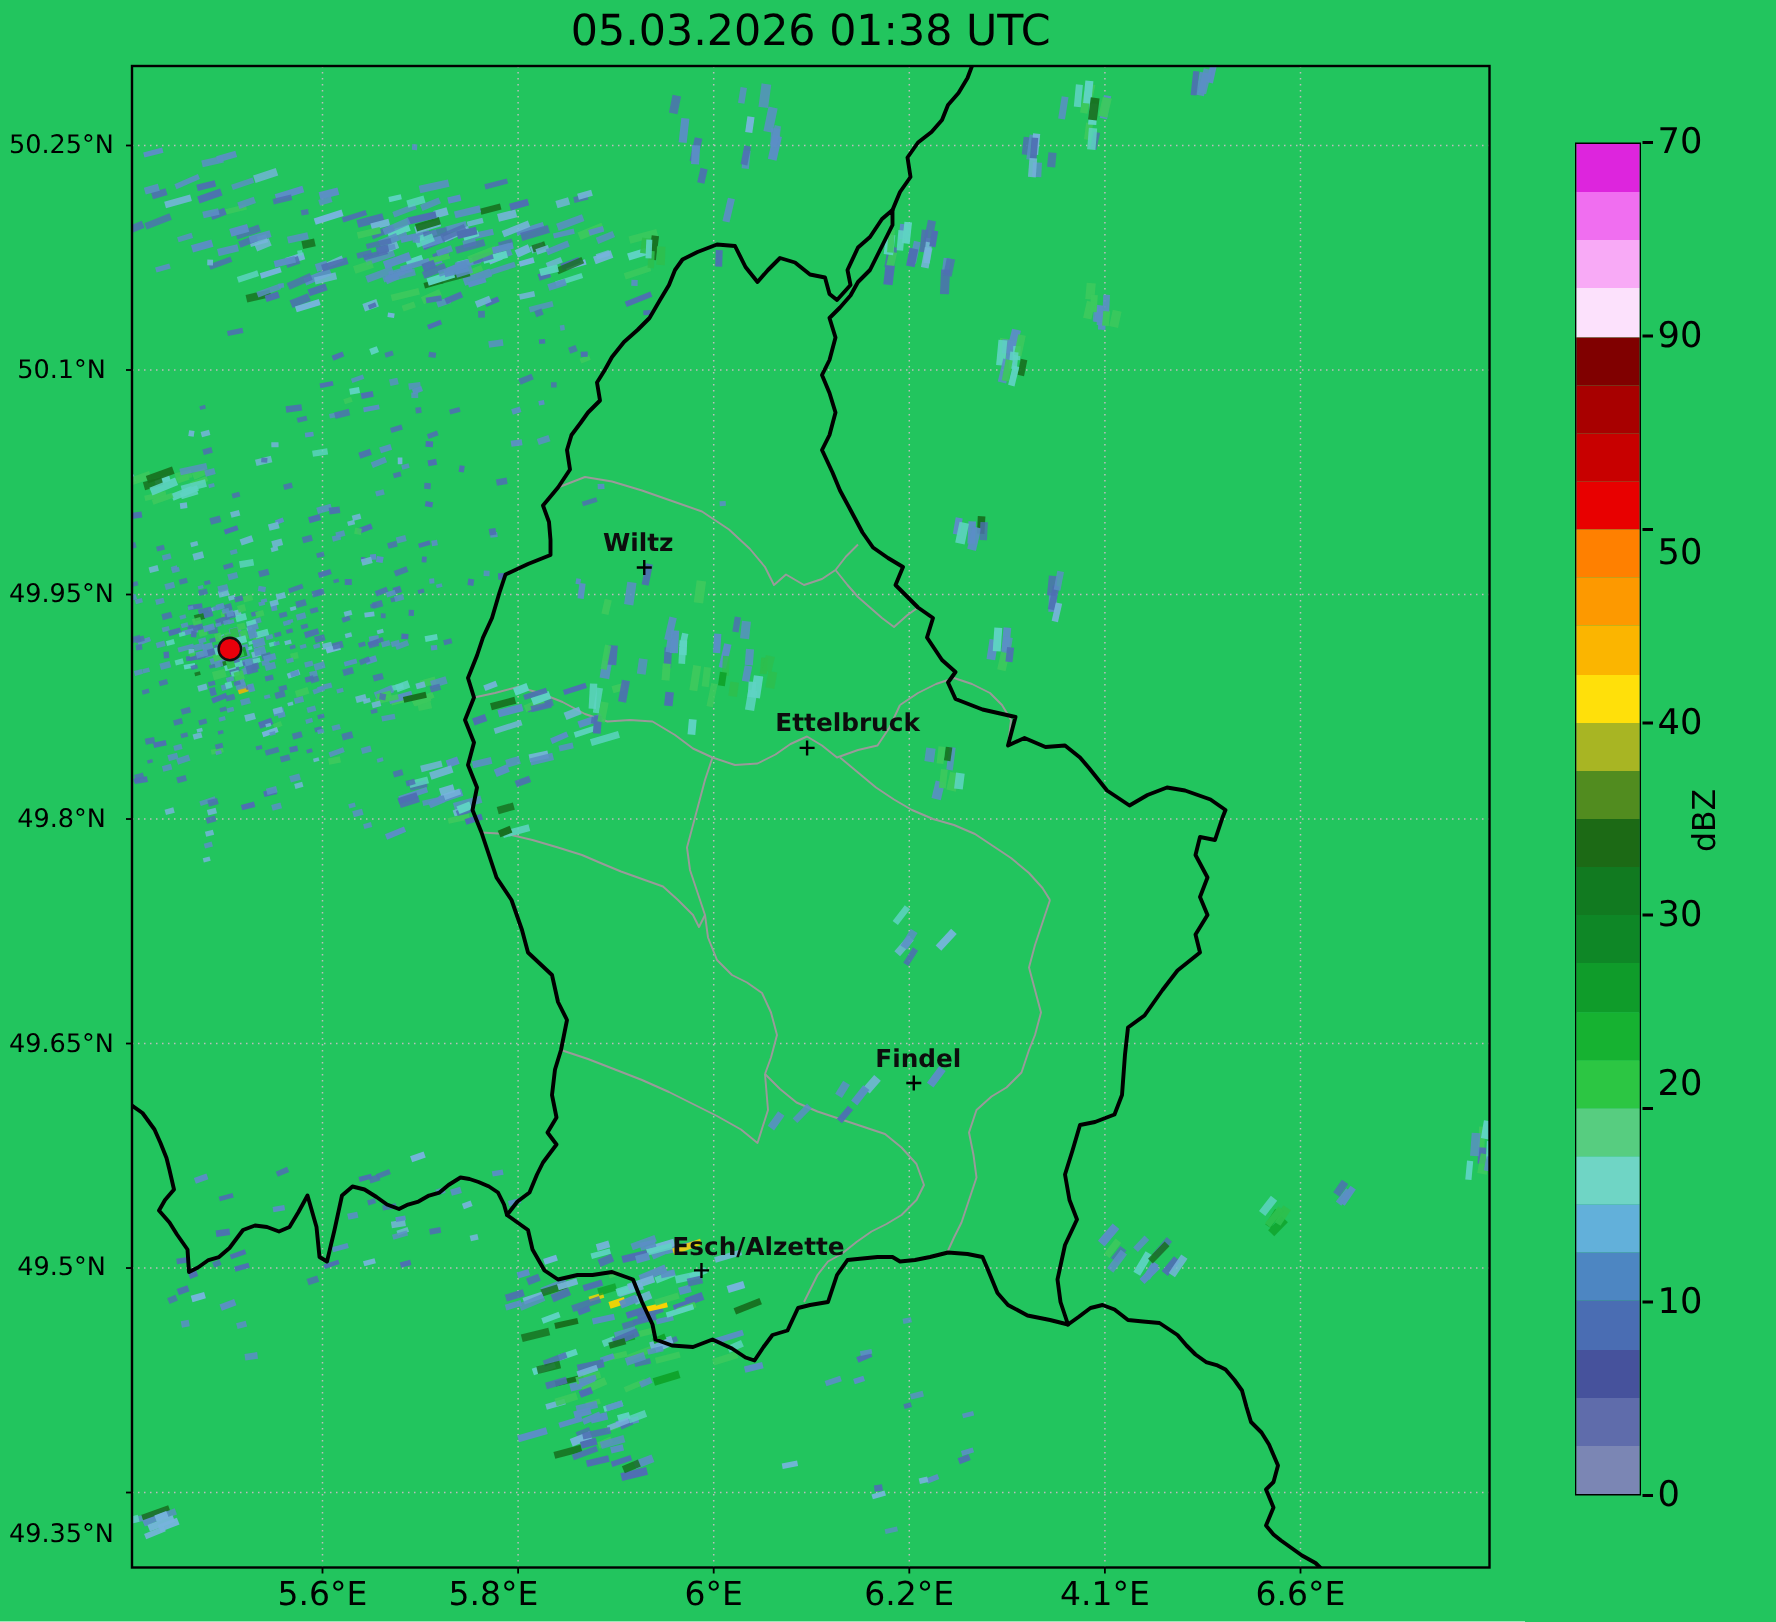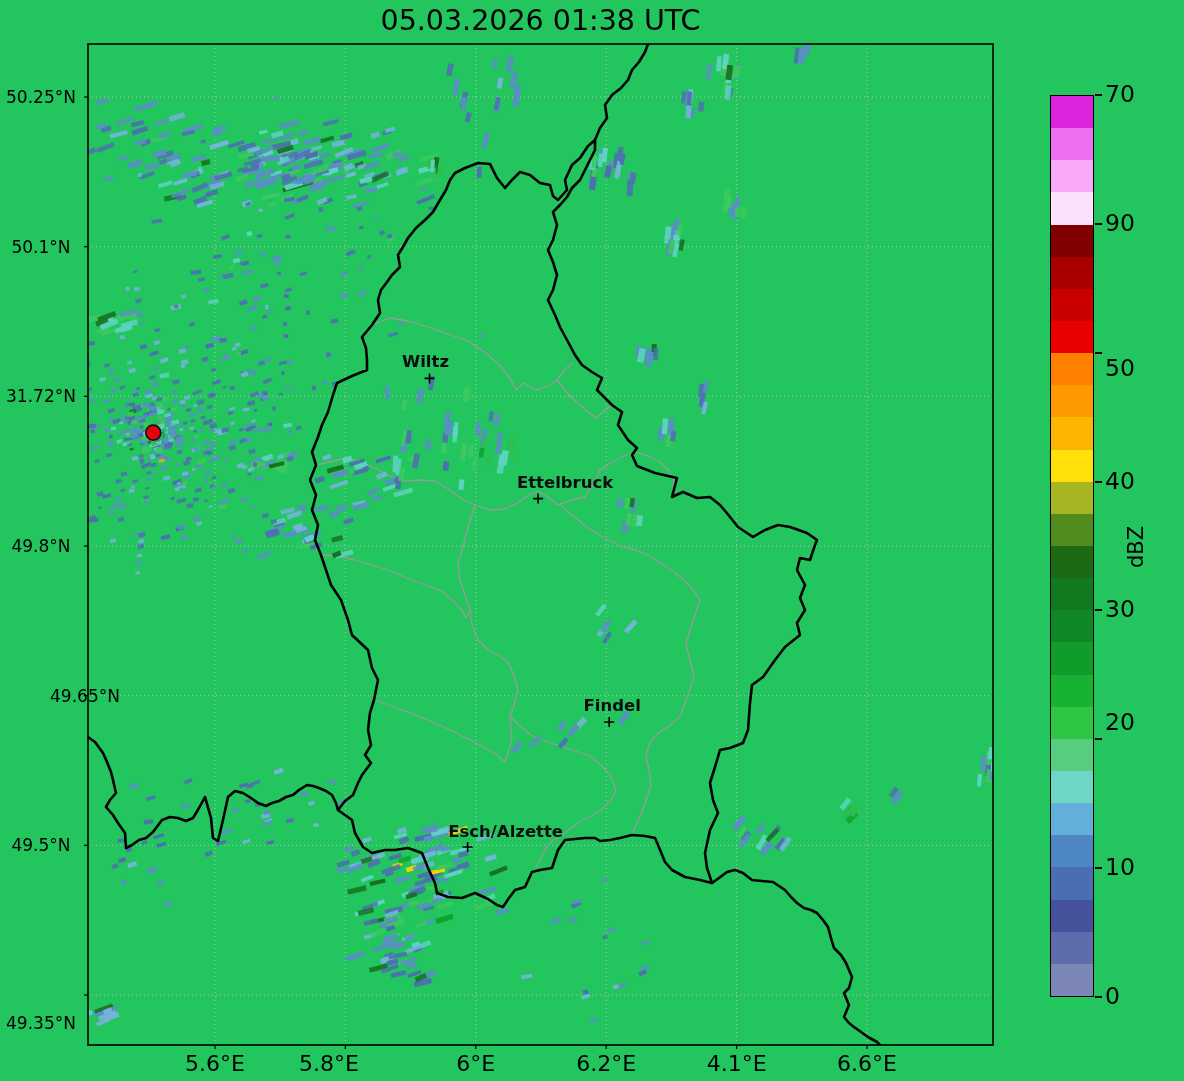--- a/index.html
+++ b/index.html
@@ -1303,23 +1303,23 @@
       <div class="xtick" style="left: 170px;">5.6°E</div>
       <div class="xtick" style="left: 284px;">5.8°E</div>
       <div class="xtick" style="left: 430.8px;">6°E</div>
       <div class="xtick" style="left: 561.2px;">6.2°E</div>
       <div class="xtick" style="left: 691.6px;">4.1°E</div>
       <div class="xtick" style="left: 822px;">6.6°E</div>
     </div>
   <div id="yticks">
       <div class="ytick" style="top: 87px;">50.25°N</div>
       <div class="ytick" style="top: 236.67px;">50.1°N</div>
-      <div class="ytick" style="top: 386.34px;">31.72°N</div>
+      <div class="ytick" style="top: 386.34px;">49.95°N</div>
       <div class="ytick" style="top: 536.01px;">49.8°N</div>
-      <div class="ytick" style="top: 685.68px; padding-left: 44px;">49.65°N</div>
+      <div class="ytick" style="top: 685.68px;">49.65°N</div>
       <div class="ytick" style="top: 835.35px;">49.5°N</div>
       <div class="ytick" style="top: 1013px;">49.35°N</div>
     </div>
 
   <div id="colorbar">
       <div class="cbseg" style="flex: 1 1 0%; background: rgb(221, 37, 221);"></div>
       <div class="cbseg" style="flex: 1 1 0%; background: rgb(240, 110, 240);"></div>
       <div class="cbseg" style="flex: 1 1 0%; background: rgb(248, 170, 246);"></div>
       <div class="cbseg" style="flex: 1 1 0%; background: rgb(252, 225, 252);"></div>
       <div class="cbseg" style="flex: 1 1 0%; background: rgb(128, 0, 0);"></div>

